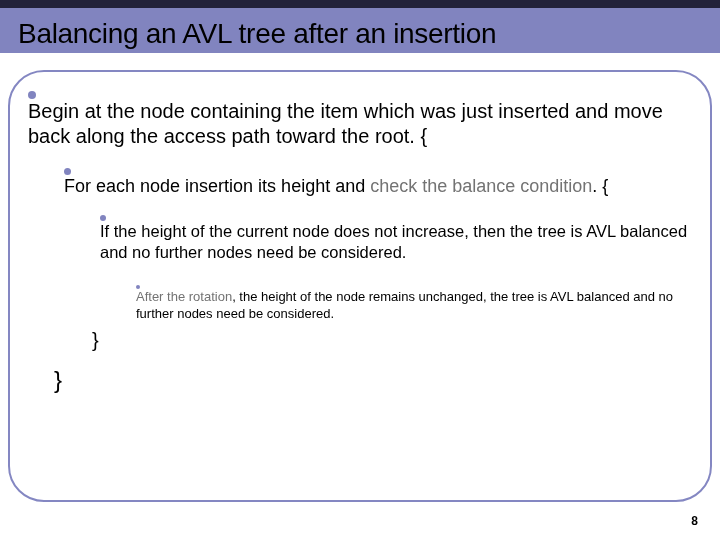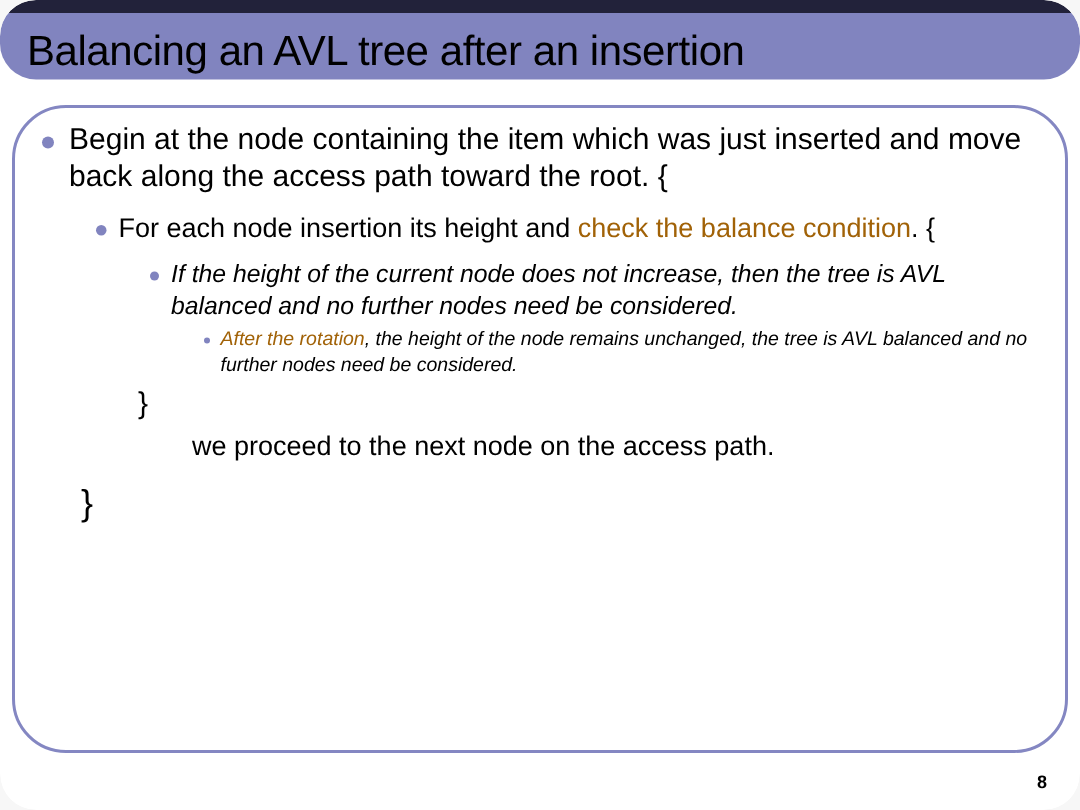--- a/index.html
+++ b/index.html
@@ -1,15 +1,15 @@
 <!DOCTYPE html>
 <html><head>
 <meta charset="utf-8">
 <style>
-  * { margin: 0; padding: 0; box-sizing: border-box; border-radius: 24px; }
+  * { margin: 0; padding: 0; box-sizing: border-box; }
   body {
     width: 720px; height: 540px;
     font-family: Arial, Helvetica, sans-serif;
     background: #f7f7f7;
     overflow: hidden;
     position: relative;
   }
   .slide {
     width: 720px; height: 540px;
     background: #fff;
@@ -38,41 +38,41 @@
     border: 2px solid #8487c2;
     border-radius: 36px;
     background: #fff;
   }
   .content-inner {
     position: absolute;
     top: 9px; left: 18px; right: 20px; bottom: 10px;
     font-family: Arial, sans-serif;
     color: #000;
   }
-  .bullet { display: flex; align-items: flex-start; }
+  .bullet { display: flex; align-items: flex-start; flex-direction: column; }
   .dot {
     width: 8px; height: 8px; border-radius: 50%;
     background: #8184bf;
     flex-shrink: 0;
     margin-top: 10px; margin-right: 10px;
   }
   .dot.sm { width: 7px; height: 7px; margin-top: 9px; margin-right: 8px; }
   .dot.xs { width: 6px; height: 6px; margin-top: 8px; margin-right: 8px; }
   .dot.xxs { width: 4px; height: 4px; margin-top: 7px; margin-right: 7px; }
   .lvl1-text { font-size: 20px; line-height: 1.25; }
   .lvl2-wrap { margin-left: 36px; margin-top: 10px; }
   .lvl2-text { font-size: 18px; line-height: 1.28; }
-  .lvl3-wrap { margin-left: 36px; margin-top: 9px; font-style: italic; }
+  .lvl3-wrap { margin-left: 36px; margin-top: 9px; }
   .lvl3-text { font-size: 16.5px; line-height: 1.25; }
-  .lvl4-wrap { margin-left: 36px; margin-top: 4px; }
+  .lvl4-wrap { margin-left: 36px; margin-top: 16px; }
   .lvl4-text { font-size: 13px; line-height: 1.28; }
   .close-brace1 { font-size: 20px; margin-left: 64px; margin-top: 6px; }
   .proceed { font-size: 18px; margin-left: 100px; margin-top: 6px; }
   .close-brace0 { font-size: 24px; margin-left: 26px; margin-top: 14px; }
-  .accent { color: #a16207; }
+  .accent { color: #737373; }
   .page-num {
     position: absolute;
     bottom: 12px; right: 22px;
     font-size: 12px; font-weight: bold;
     color: #000;
   }
 </style>
 </head>
 <body>
 
@@ -107,20 +107,19 @@
               <div class="dot xxs"></div>
               <div class="lvl4-text">
                 <span class="accent">After the rotation</span><span>, the height of the node remains unchanged, the tree is AVL balanced and no further nodes need be considered.</span>
               </div>
             </div>
           </div>
         </div>
       </div>
 
       <div class="close-brace1">}</div>
-      <div class="proceed">we proceed to the next node on the access path.</div>
       <div class="close-brace0">}</div>
 
     </div>
   </div>
 
   <div class="page-num">8</div>
 </div>
 
 </body></html>

